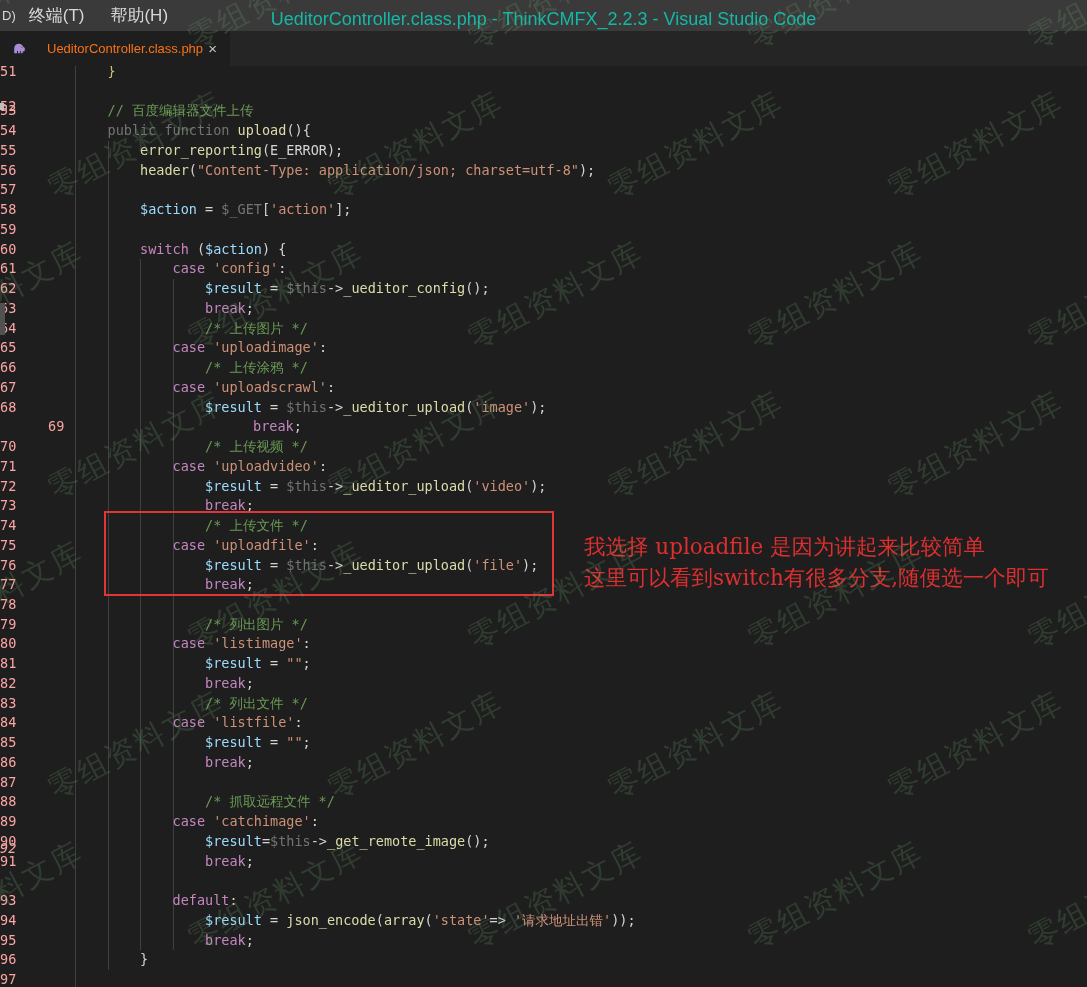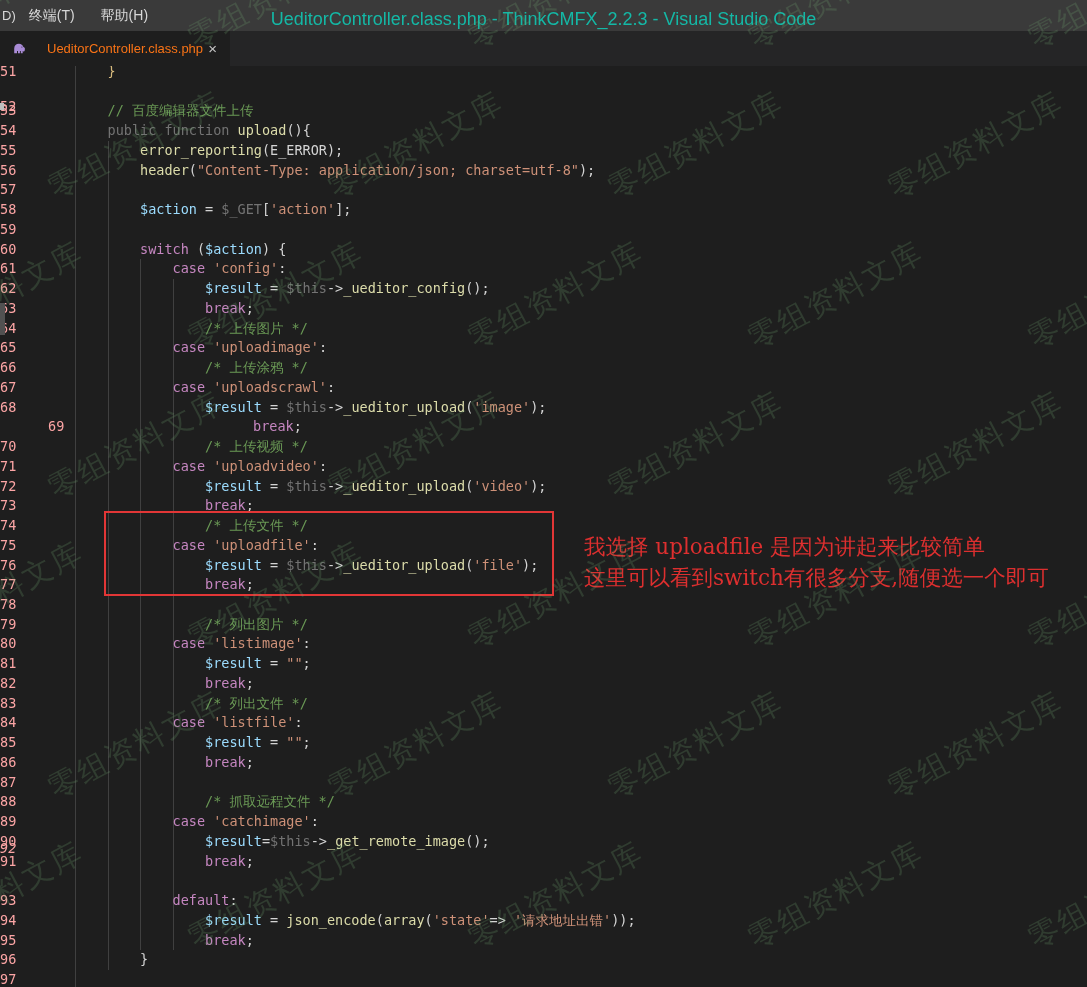--- a/index.html
+++ b/index.html
@@ -7,21 +7,21 @@
     position:relative;width:1087px;height:987px;overflow:hidden;
     background:#1e1e1e;font-family:"Liberation Sans",sans-serif;
     -webkit-font-smoothing:antialiased;
   }
   
   .titlebar{
     position:absolute;left:0;top:0;width:100%;height:31px;background:#3a3a3a;
     display:flex;align-items:center;z-index:20;
   }
   .menu-clip{color:#d8d8d8;font-size:13px;margin-left:2px;}
-  .menu-item{color:#d8d8d8;font-size:14px;padding:0 13px;height:31px;line-height:31px;cursor:default;}
+  .menu-item{color:#d8d8d8;font-size:17px;padding:0 13px;height:31px;line-height:31px;cursor:default;}
   .win-title{
     position:absolute;left:50%;top:4px;transform:translateX(-50%);
     color:#14b8a6;font-size:18px;line-height:31px;white-space:nowrap;
   }
   
   .tabbar{
     position:absolute;left:0;top:31px;width:100%;height:35px;background:#252526;z-index:15;
   }
   .tab{
     position:absolute;left:0;top:0;width:230px;height:35px;background:#1e1e1e;

